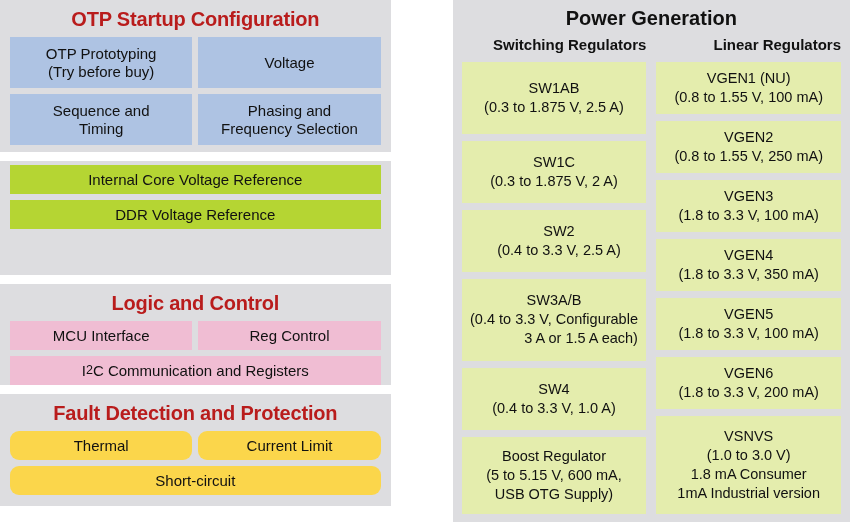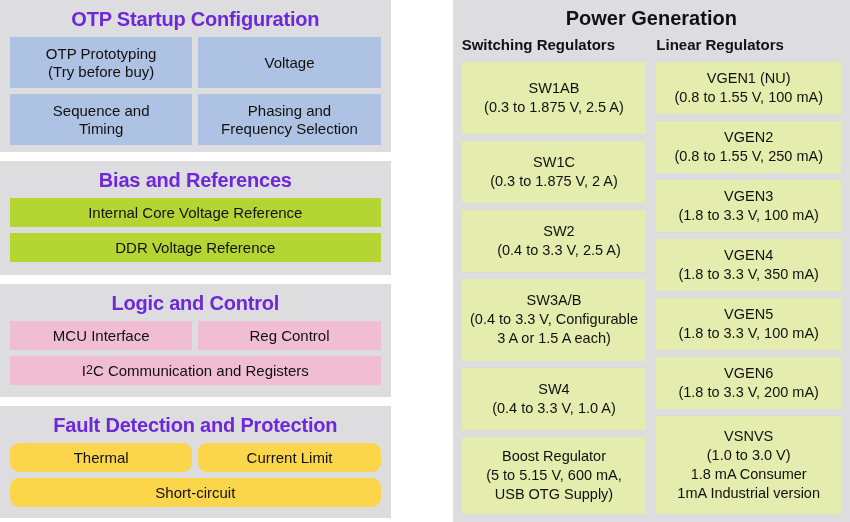--- a/index.html
+++ b/index.html
@@ -39,21 +39,21 @@
     display: flex;
     flex-direction: column;
   }
   .panel-title {
     text-align: center;
     font-weight: bold;
     font-size: 20px;
     letter-spacing: -0.2px;
     line-height: 1.4;
     padding: 1px 0 4px 0;
-    color: #6d28d9;
+    color: #b91c1c;
     white-space: nowrap;
   }
   .row {
     display: flex;
     gap: 6px;
   }
   .row + .row {
     margin-top: 6px;
   }
   .cell {
@@ -72,21 +72,21 @@
   .cell.blue   { background: #aec3e3; }
   .cell.green  { background: #b5d533; }
   .cell.pink   { background: #f0bdd3; }
   .cell.yellow { background: #fbd64b; }
 
   
   .panel-otp    { height: 152px; }
   .panel-otp .cell { height: 51px; }
   .panel-bias   { height: 114px; }
   .panel-bias .cell { height: 29px; }
-  .panel-logic  { height: 113px; }
+  .panel-logic  { height: 101px; }
   .panel-logic .cell { height: 29px; }
   .panel-fault  { height: 112px; }
   .panel-fault .cell { height: 29px; border-radius: 9px; }
 
   
   .right-col {
     width: 421px;
     height: 522px;
     background: #dddde0;
     box-sizing: border-box;
@@ -109,21 +109,21 @@
     flex: 1 1 auto;
     min-height: 0;
   }
   .pg-col {
     flex: 1 1 0;
     display: flex;
     flex-direction: column;
     min-width: 0;
   }
   .pg-col-head {
-    text-align: left;
+    text-align: right;
     font-weight: bold;
     font-size: 15px;
     line-height: 1.25;
     padding: 1px 0 7px 0;
     white-space: nowrap;
   }
   .pg-list {
     display: flex;
     flex-direction: column;
     gap: 7px;
@@ -142,21 +142,21 @@
     box-sizing: border-box;
     padding: 2px 2px;
   }
   .reg .reg-name { display: block; }
   .reg .reg-spec { display: block; white-space: pre-line; }
 
   
   .col-switching .reg-sw1ab { flex: 0 0 72px; justify-content: center; }
   .col-switching .reg-sw1c  { flex: 0 0 62px; }
   .col-switching .reg-sw2   { flex: 0 0 62px; padding-left: 12px; }
-  .col-switching .reg-sw3ab { flex: 0 0 82px; }
+  .col-switching .reg-sw3ab { flex: 0 0 82px; text-align: right; }
   .col-switching .reg-sw4   { flex: 0 0 62px; }
   .col-switching .reg-boost { flex: 1 1 auto; }
 
   
   .col-linear .reg-std  { flex: 0 0 52px; }
   .col-linear .reg-vsnvs { flex: 1 1 auto; }
 </style>
 </head>
 <body>
 
@@ -173,21 +173,20 @@
       </div>
       <div class="row">
         <div class="cell blue">Sequence and
 Timing</div>
         <div class="cell blue">Phasing and
 Frequency Selection</div>
       </div>
     </div>
 
     <div class="panel panel-bias">
-      <div class="panel-title">Bias and References</div>
       <div class="row">
         <div class="cell green">Internal Core Voltage Reference</div>
       </div>
       <div class="row">
         <div class="cell green">DDR Voltage Reference</div>
       </div>
     </div>
 
     <div class="panel panel-logic">
       <div class="panel-title">Logic and Control</div>

